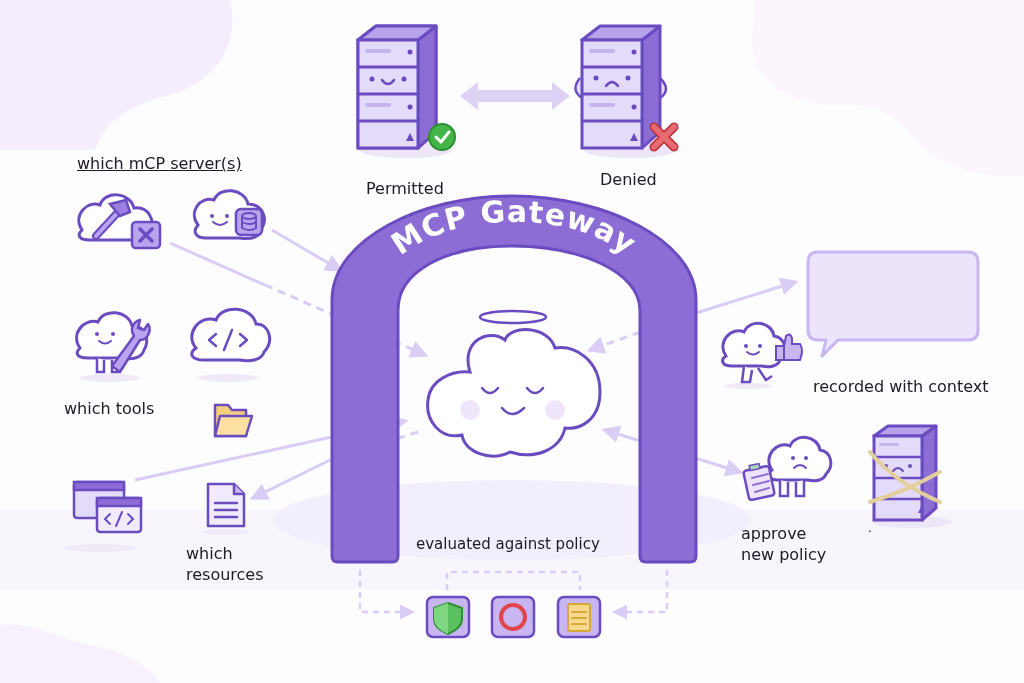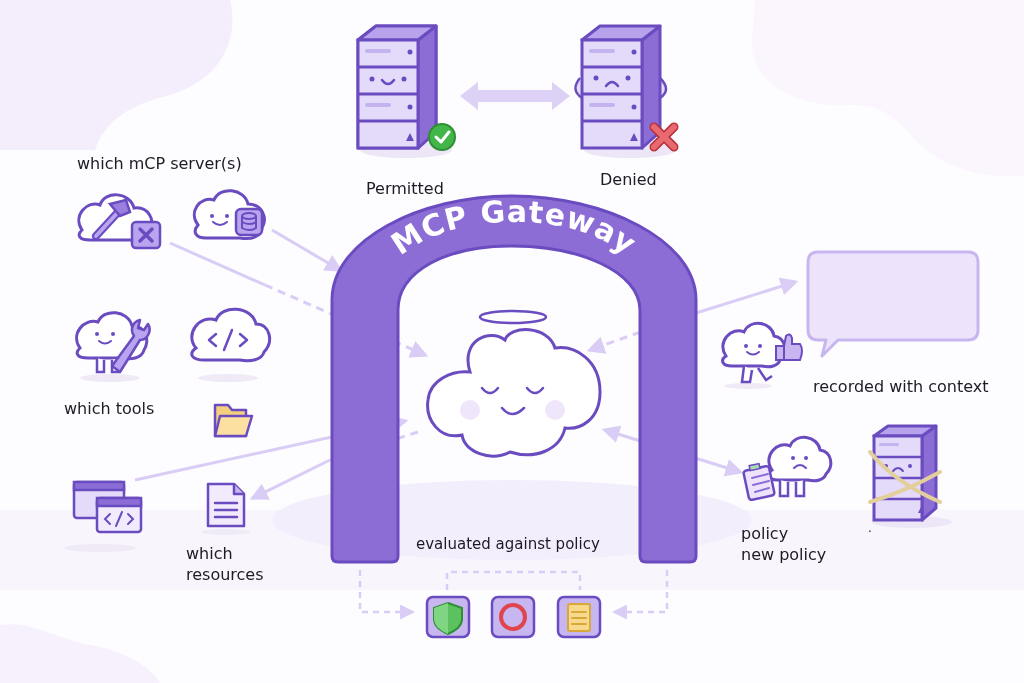--- a/index.html
+++ b/index.html
@@ -210,28 +210,28 @@
     <circle cx="513" cy="617" r="12" fill="none" stroke="#e0444d" stroke-width="4"></circle>
   </g>
   <g>
     <rect x="558" y="597" width="42" height="40" rx="6" fill="#c8b6f0" stroke="#6a4cc0" stroke-width="2.5"></rect>
     <rect x="568" y="604" width="22" height="27" rx="2" fill="#f8d88d" stroke="#d6a93a" stroke-width="2"></rect>
     <path d="M572,612 L586,612 M572,618 L586,618 M572,624 L586,624" stroke="#d6a93a" stroke-width="2" stroke-linecap="round"></path>
   </g>
 </svg>
 
 
-<div class="lbl" style="left:77px;top:153px;">which mCP server(s)</div>
+<div class="lbl" style="left:77px;top:153px;text-decoration:underline;">which mCP server(s)</div>
 <div class="lbl" style="left:64px;top:398px;text-align:center;">which tools</div>
 <div class="lbl ctr" style="left:186px;top:543px;width:90px;">
   <div>which</div>
   <div>resources</div>
 </div>
 <div class="lbl" style="left:366px;top:167px;margin-top:11px;">Permitted</div>
 <div class="lbl" style="left:600px;top:169px;text-align:center;">Denied</div>
 <div class="lbl" style="left:813px;top:376px;">recorded with context</div>
 <div class="lbl" style="left:416px;top:534px;font-size:15px;">evaluated against policy</div>
 <div class="lbl" style="left:741px;top:523px;">
-  <div>policy</div>
+  <div>approve</div>
   <div>new policy</div>
 </div>
 <div class="lbl" style="left:868px;top:518px;font-size:12px;">.</div>
 </div>
 
 </body></html>

